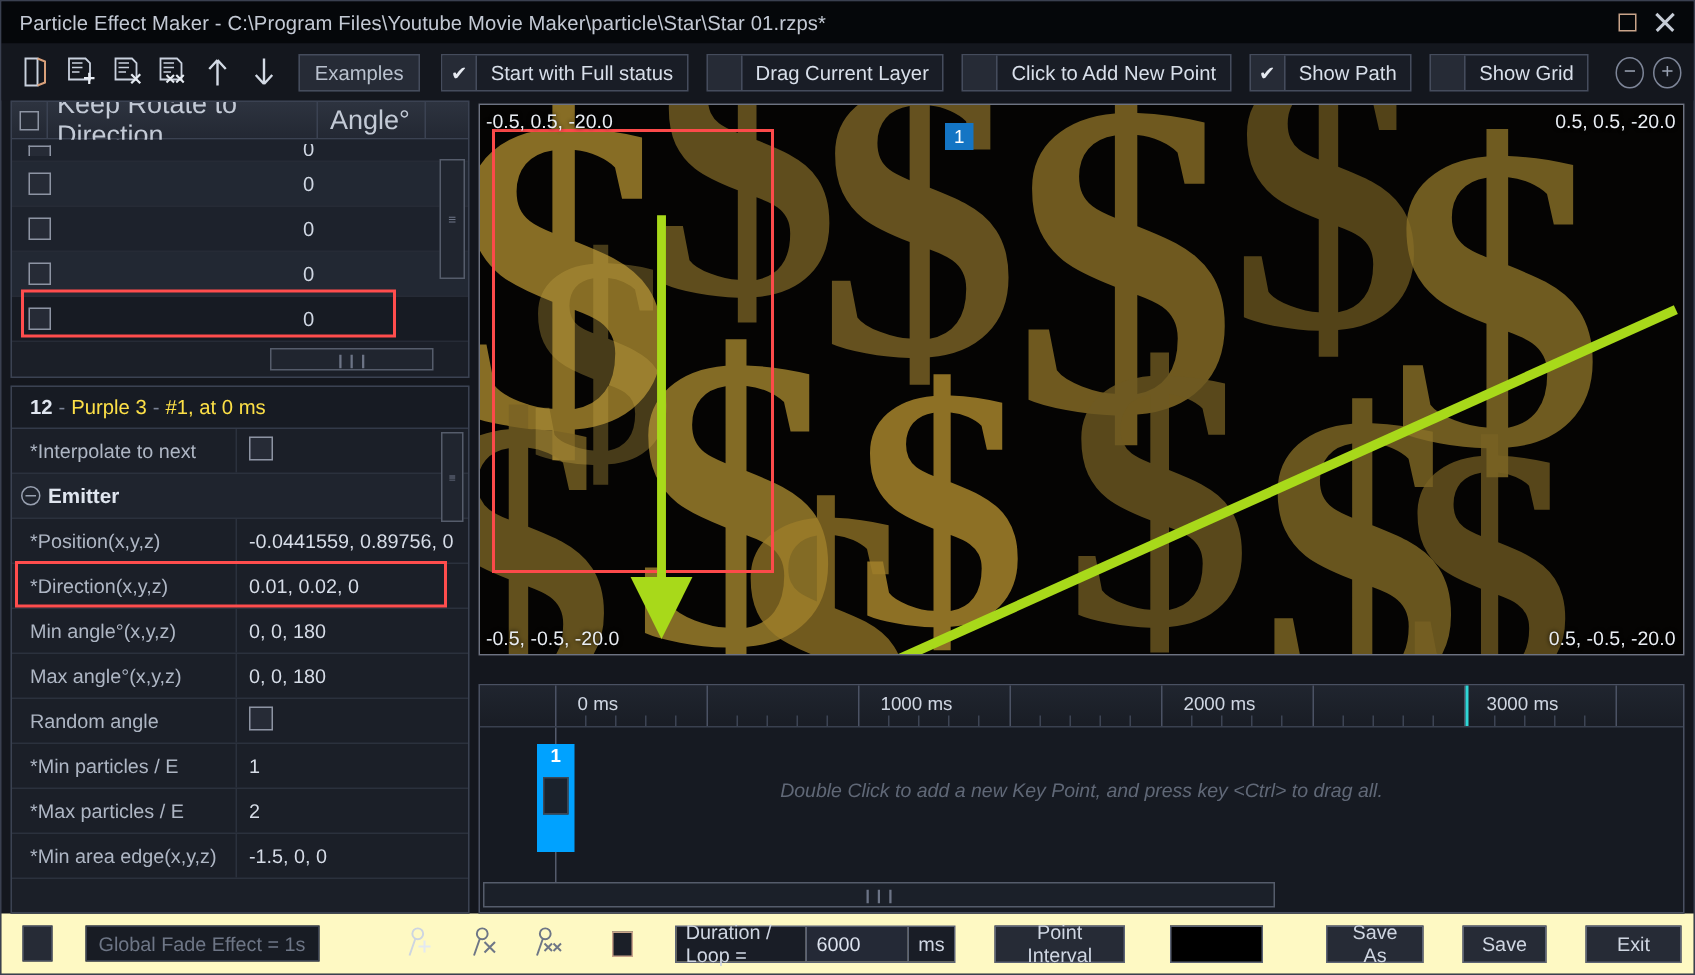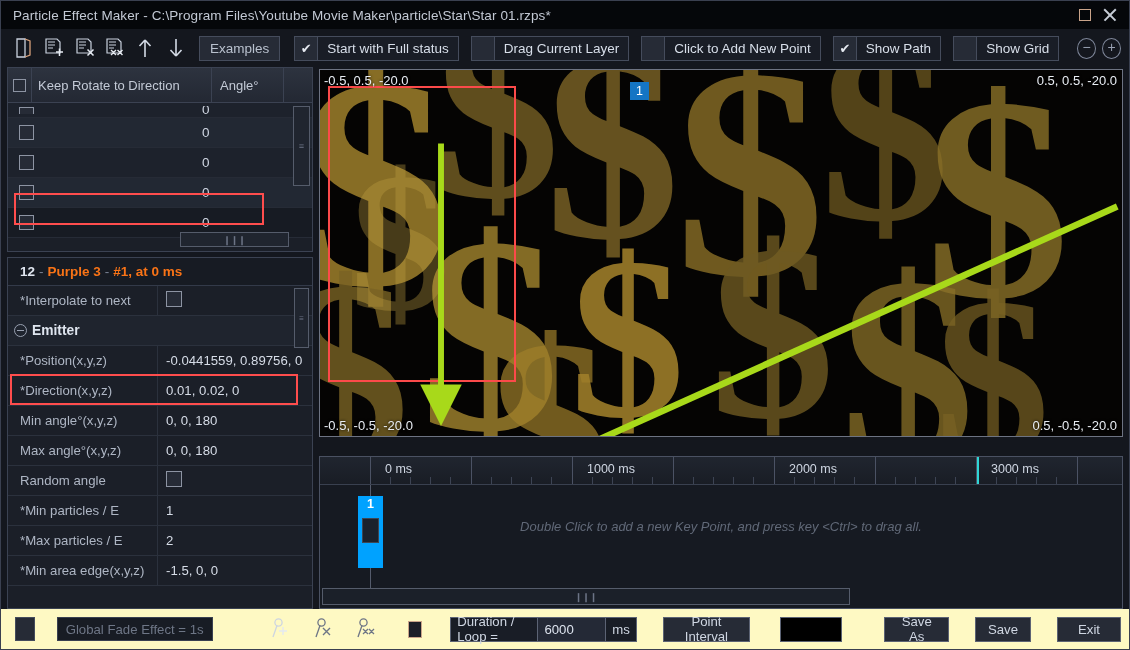--- a/index.html
+++ b/index.html
@@ -54,22 +54,22 @@
   .zoom-btn span { position: relative; top:-1px; }
 
   
   .body { flex: 1; display: flex; min-height: 0; }
   .left-col { width: 316px; flex: 0 0 316px; display:flex; flex-direction:column; padding: 0 4px 0 6px;}
   .right-col { flex: 1; display: flex; flex-direction: column; padding: 0 6px 0 2px; min-width:0;}
 
   
   .panel { border: 1px solid #3b4252; background: #1b1f28; }
   .rot-panel { height: 185px; flex:0 0 185px; display:flex; flex-direction:column; position:relative; overflow:hidden;}
-  .rot-head { display:flex; height:35px; background:linear-gradient(#2d333f,#232833); border-bottom:1px solid #3b4252;
-              font-size:13px; color:#c3cad6; }
+  .rot-head { display:flex; height:25px; background:linear-gradient(#2d333f,#232833); border-bottom:1px solid #3b4252;
+              font-size:18px; color:#c3cad6; }
   .rot-head .c0 { width: 24px; display:flex; align-items:center; justify-content:center; border-right:1px solid #3b4252;}
   .rot-head .c1 { flex:1; display:flex; align-items:center; padding-left:6px; border-right:1px solid #3b4252;}
   .rot-head .c2 { width: 72px; display:flex; align-items:center; padding-left:8px; border-right:1px solid #3b4252;}
   .rot-head .c3 { width: 28px; }
   .hdr-check { width:13px; height:13px; border:1px solid #8d94a3; background:#262b36; }
   .rot-rows { flex:1; position:relative; overflow:hidden; }
   .rot-row { display:flex; height:30px; align-items:center; border-bottom:1px solid #262b36;}
   .rot-row.alt { background:#222833; }
   .rot-row.plain { background:#1d222c; }
   .rot-row .rc0 { width: 36px; display:flex; align-items:center; justify-content:center;}
@@ -84,21 +84,21 @@
               border:1px solid #555c6b; background:#20252f; display:flex; align-items:center; justify-content:center;}
   .rot-hbar .grip { color:#6c7486; font-size:9px; }
   .hl-box { position:absolute; border:2.5px solid #ff4d4d; pointer-events:none; }
 
   
   .prop-panel { margin-top: 5px; flex:1; position:relative; overflow:hidden; display:flex; flex-direction:column;justify-content:flex-end;}
   .prop-title { height: 28px; background:#171b23; border-bottom:1px solid #333a49;
                 display:flex; align-items:center; padding-left:12px; font-size:13.5px; }
   .prop-title .num { color:#dfe5ef; font-weight:bold; }
   .prop-title .sep { color:#7b8395; margin: 0 4px;}
-  .prop-title .nm { color:#f97316; font-weight:bold; }
+  .prop-title .nm { color:#fde047; font-weight:normal; }
   .prop-rows { flex:1; overflow:hidden; }
   .prow { display:flex; height:30px; align-items:center; border-bottom:1px solid #2b313d; }
   .prow .pl { width:150px; padding-left:12px; color:#aeb6c4; font-size:13.2px; border-right:1px solid #2b313d; height:100%; display:flex; align-items:center;}
   .prow .pv { flex:1; padding-left:8px; color:#d6dce7; font-size:13.2px; }
   .prow .pv .vchk { width:16px; height:16px; border:1px solid #8d94a3; background:#262b36; display:inline-block;}
   .group-row { display:flex; height:30px; align-items:center; background:#1f242e; border-bottom:1px solid #2b313d;}
   .group-row .gicon { width:24px; display:flex; align-items:center; justify-content:center;}
   .minus-circle { width:13px; height:13px; border-radius:50%; border:1.4px solid #98a0b0; position:relative;}
   .minus-circle:after { content:""; position:absolute; left:2px; top:4.5px; width:7px; height:1.5px; background:#98a0b0;}
   .group-row .gname { font-weight:bold; color:#dfe5ef; font-size:13.8px;}

